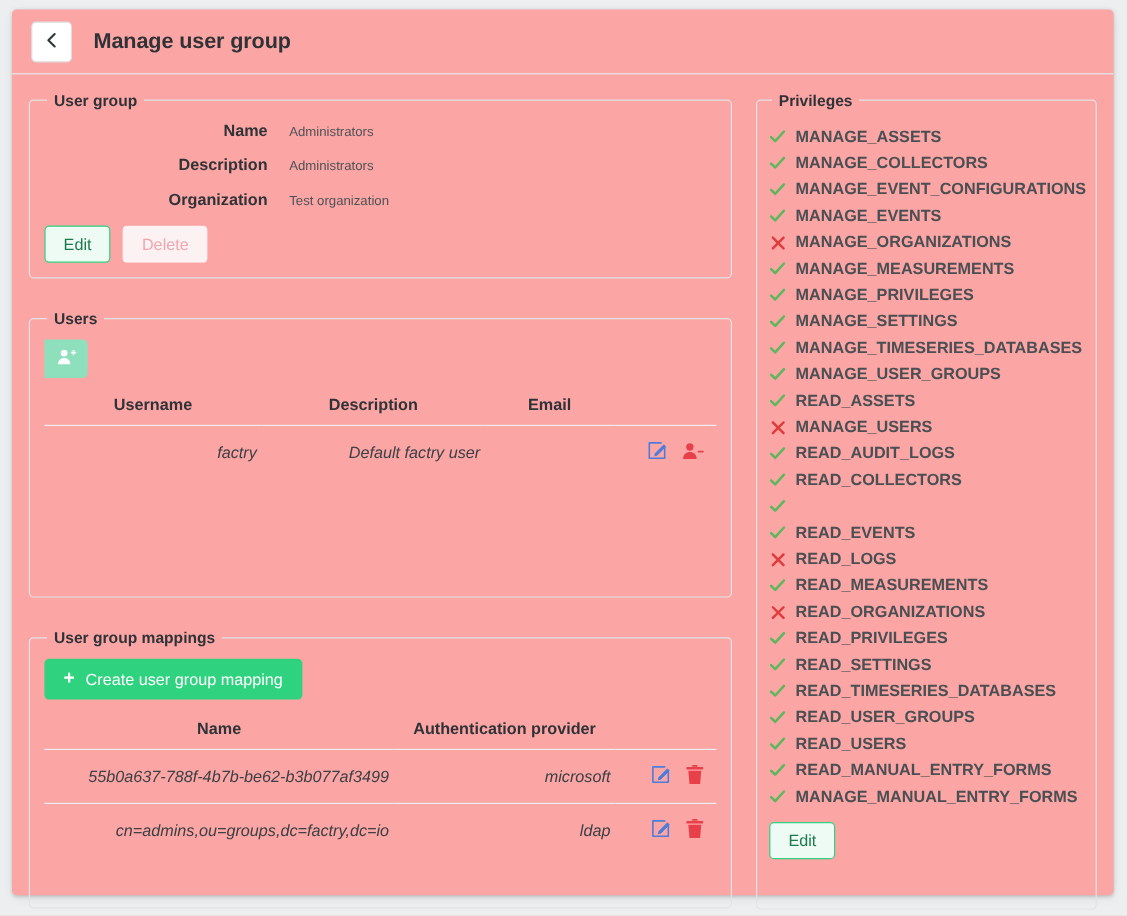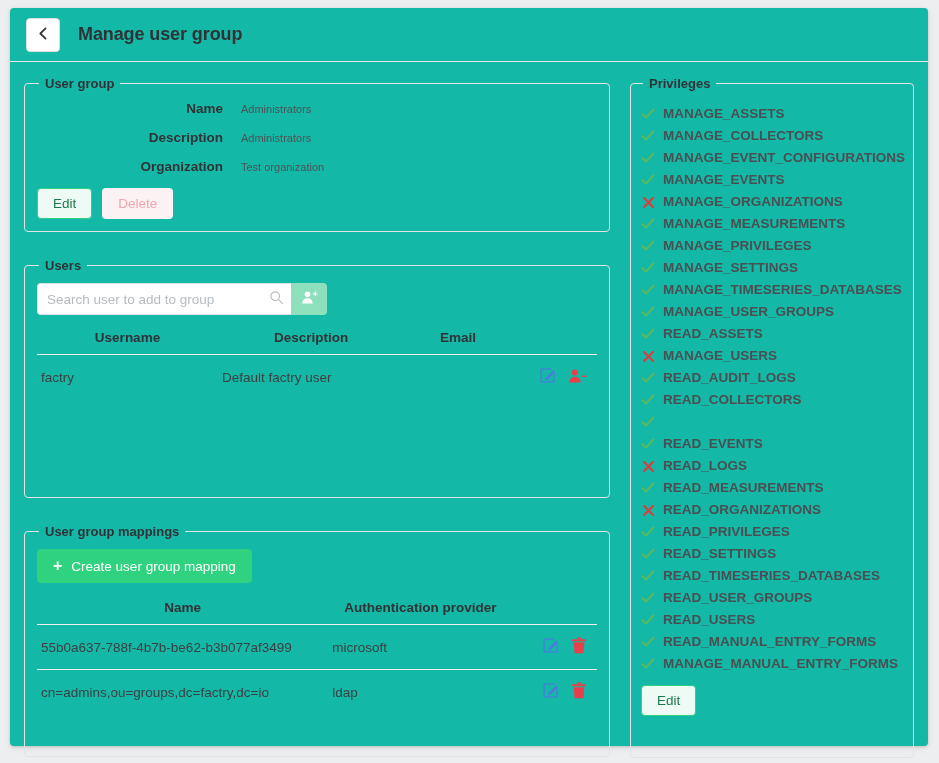--- a/index.html
+++ b/index.html
@@ -7,21 +7,21 @@
     margin: 0; padding: 0;
     width: 939px; height: 763px;
     background: #eceef0;
     font-family: "Liberation Sans", sans-serif;
     overflow: hidden;
   }
   .page-card {
     position: absolute;
     left: 10px; top: 8px;
     width: 918px; height: 738px;
-    background: #14b8a6;
+    background: #fca5a5;
     border-radius: 4px;
     box-shadow: 0 1px 3px rgba(0,0,0,0.16), 0 2px 10px rgba(0,0,0,0.06);
   }
 
   
   .page-header {
     height: 54px;
     display: flex;
     align-items: center;
     padding: 0 0 0 16px;
@@ -179,22 +179,23 @@
   }
   table.data-table th {
     font-weight: bold;
     color: #2f3337;
     padding: 7px 4px 9px 4px;
     text-align: center;
   }
   table.data-table td {
     padding: 12px 4px;
     color: #3b4044;
-    text-align: left;
+    text-align: right;
     border-top: 1px solid #eceef0;
+    font-style: italic;
   }
   .col-actions { width: 86px; }
   .actions-cell {
     display: flex;
     justify-content: flex-end;
     align-items: center;
     gap: 12px;
     padding-right: 6px;
   }
   .icon-btn {
@@ -260,31 +261,20 @@
         <div class="btn-row">
           <button class="btn btn-outline-green">Edit</button>
           <button class="btn btn-disabled-red" disabled="">Delete</button>
         </div>
       </fieldset>
 
       <fieldset>
         <legend>Users</legend>
 
         <div class="search-wrap">
-          <div class="search-box">
-            <input type="text" placeholder="Search user to add to group" style="">
-            <button class="search-icon-btn">
-              <span>
-                <svg width="15" height="15" viewBox="0 0 16 16" fill="none">
-                  <circle cx="6.6" cy="6.6" r="4.6" stroke="#b6bbbf" stroke-width="1.2"></circle>
-                  <path d="M10.2 10.2 L14.3 14.3" stroke="#b6bbbf" stroke-width="1.2" stroke-linecap="round"></path>
-                </svg>
-              </span>
-            </button>
-          </div>
           <button class="add-user-btn">
             <span>
               <svg width="17" height="15" viewBox="0 0 20 17" fill="#ffffff">
                 <circle cx="7.6" cy="4.6" r="3.3"></circle>
                 <path d="M1.6 15.6 C1.6 11.6 4.3 9.4 7.6 9.4 C11 9.4 13.7 11.6 13.7 15.6 Z"></path>
                 <rect x="14.2" y="3.4" width="5.2" height="1.5" rx="0.6"></rect>
                 <rect x="16.05" y="1.55" width="1.5" height="5.2" rx="0.6"></rect>
               </svg>
             </span>
           </button>

